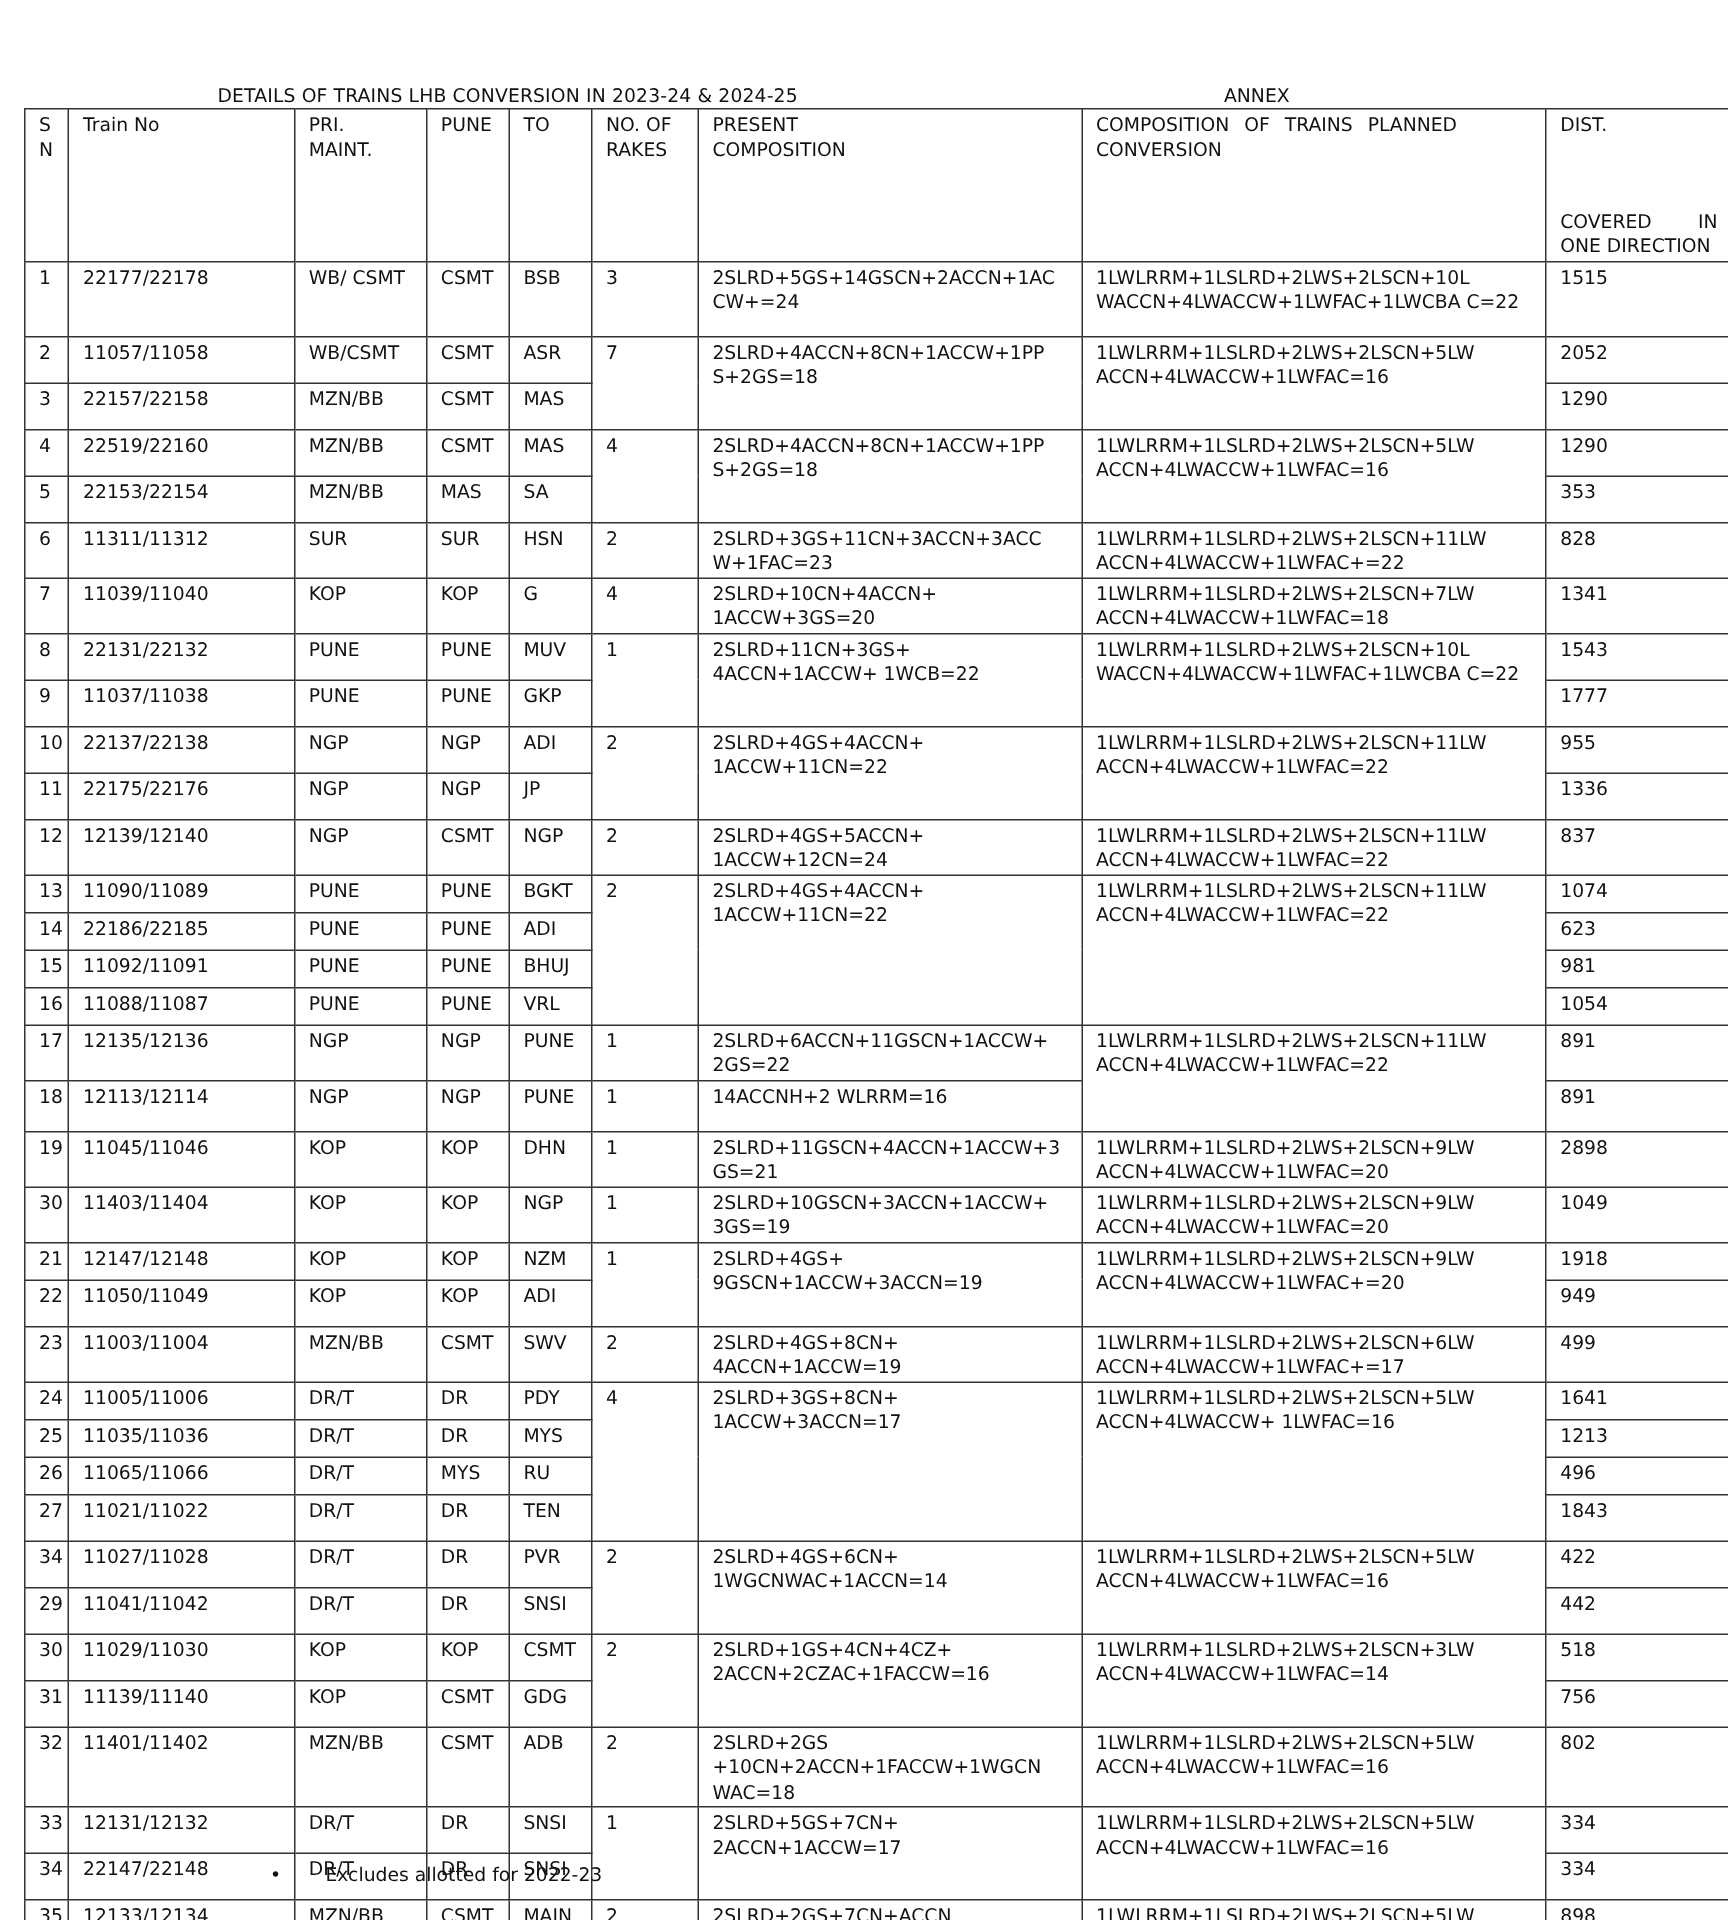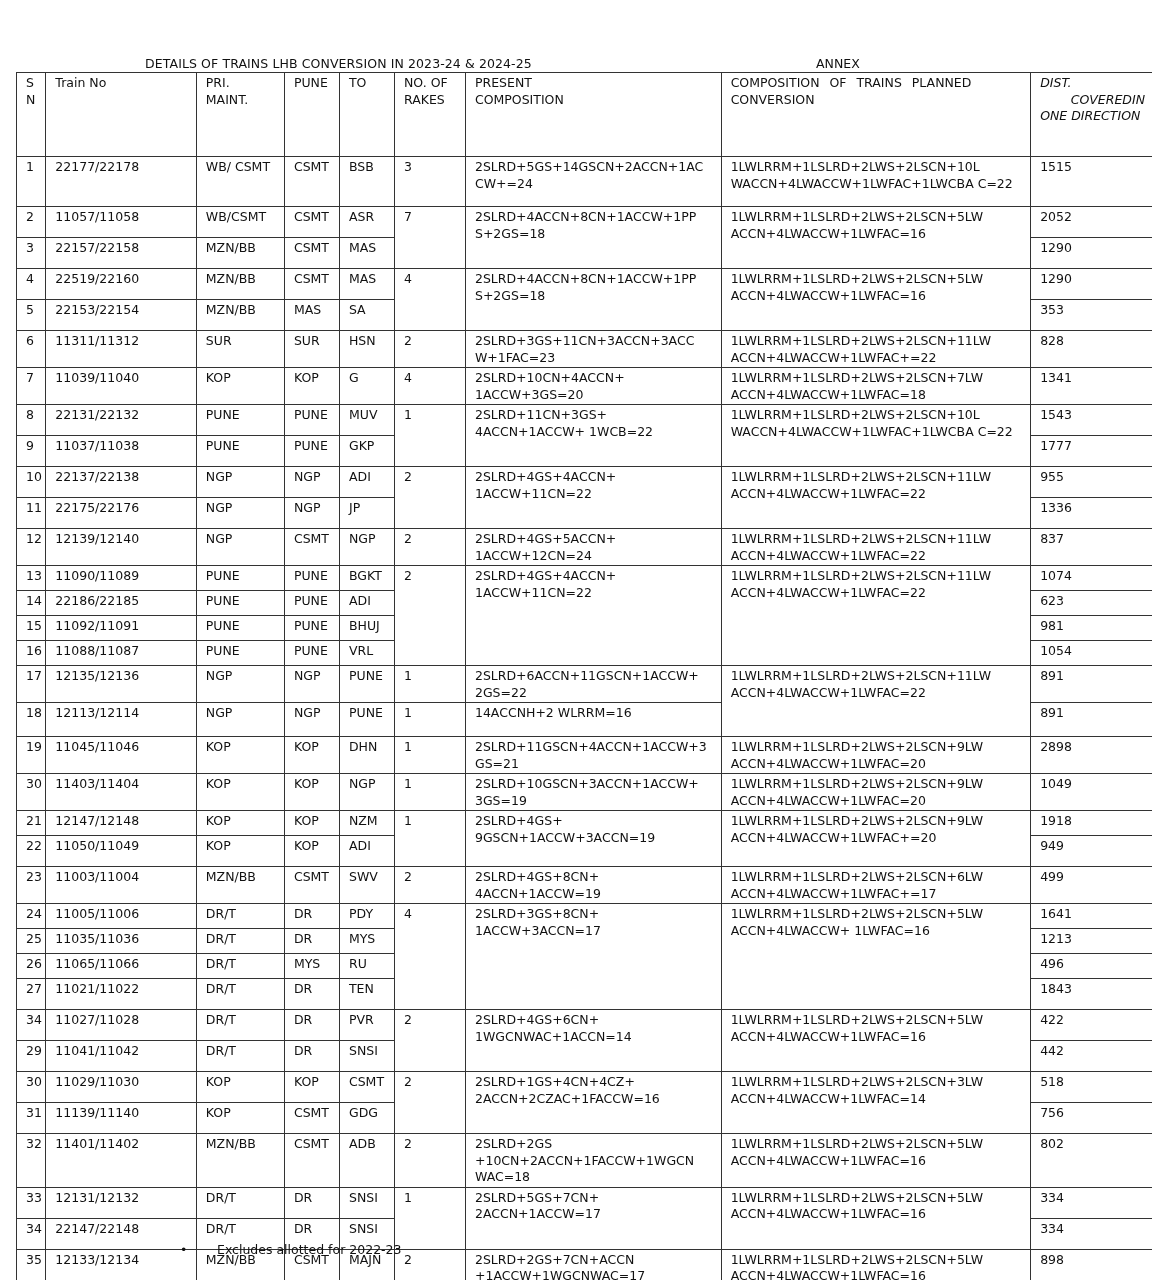--- a/index.html
+++ b/index.html
@@ -16,22 +16,22 @@
   }
   table.main td, table.main th {
     border: 1.5px solid #333; vertical-align: top; padding: 2px 10px 1px 9px;
     line-height: 16.5px; font-weight: normal; text-align: left; overflow: hidden;
   }
   table.main th { height: 80px; }
   .c-sn { width: 24px; } .c-train { width: 123px; } .c-maint { width: 72px; }
   .c-from { width: 45px; } .c-to { width: 45px; } .c-rakes { width: 58px; }
   .c-present { width: 209px; } .c-planned { width: 253px; } .c-dist { width: 102px; }
   td.rakes { text-align: center; }
-  .dist-head { display: flex; flex-direction: column; font-style: italic; }
-  .dist-head .row { display: flex; justify-content: flex-end; } tr.r-h2 td { height: 21px; } tr.r-h3 td { height: 46px; }
+  .dist-head { display: flex; flex-direction: column; }
+  .dist-head .row { display: flex; justify-content: space-between; margin-top: 48px; } tr.r-h2 td { height: 21px; } tr.r-h3 td { height: 46px; }
   tr.r-h4 td { height: 30px; } tr.r-h5 td { height: 27px; }
   .note { position: absolute; top: 1242px; left: 180px; font-size: 12.5px; }
   .note .bullet { display: inline-block; width: 37px; }
 </style>
 </head>
 <body>
 
 <div class="title-bar">
   <span class="doc-title">DETAILS OF TRAINS LHB CONVERSION IN 2023-24 &amp; 2024-25</span>
   <span class="annex">ANNEX</span>

